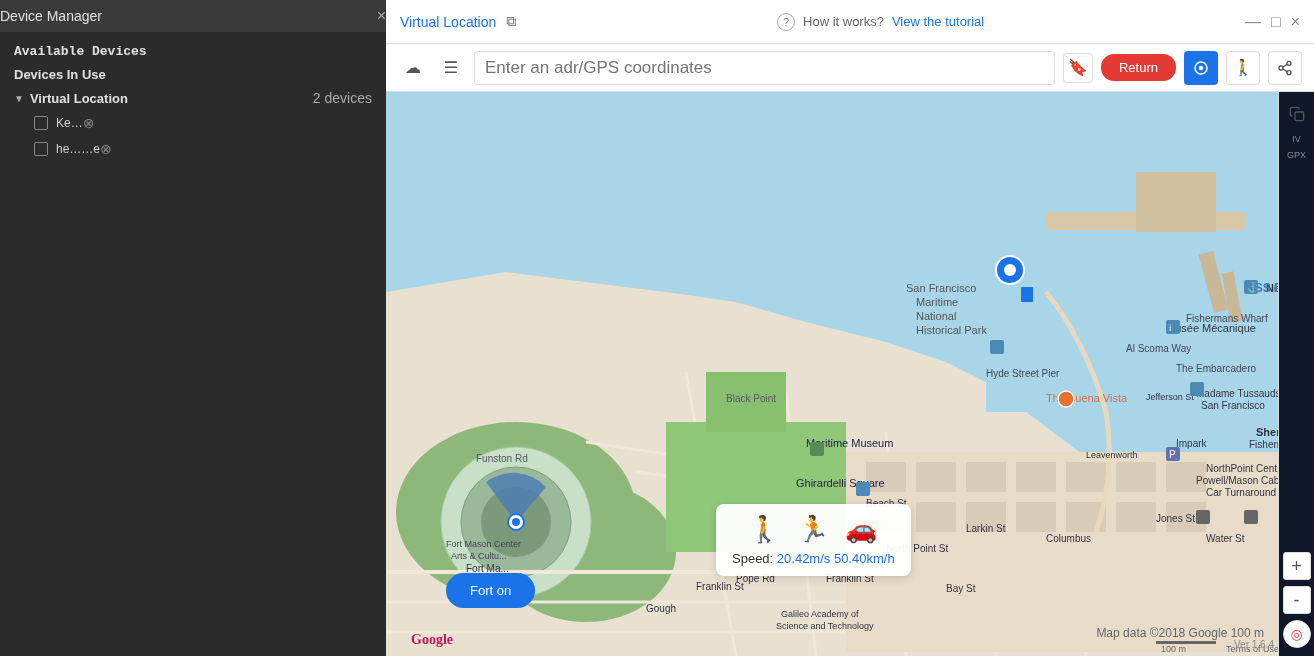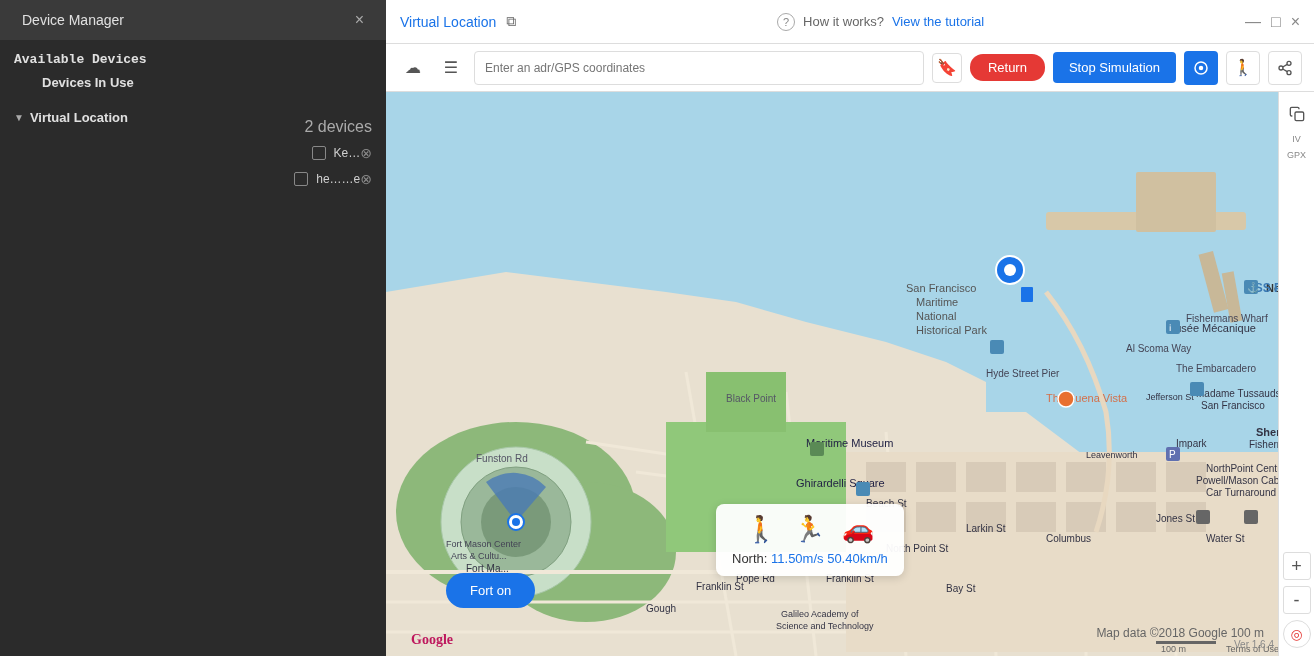--- a/index.html
+++ b/index.html
@@ -9,25 +9,25 @@
     .left-panel {
       width: 386px;
       height: 656px;
       background: #2b2b2b;
       display: flex;
       flex-direction: column;
       flex-shrink: 0;
     }
     .left-header {
       background: #3a3a3a;
-      padding: 10px 22px;
+      padding: 10px 0;
       display: flex;
       align-items: center;
       justify-content: space-between;
-      height: 40px;
+      height: 32px;
     }
     .left-header-title {
       color: #e0e0e0;
       font-size: 14px;
       font-weight: 500;
     }
     .close-btn {
       color: #aaa;
       font-size: 16px;
       cursor: pointer;
@@ -43,21 +43,20 @@
       font-family: Liberation Mono, monospace;
     }
     .devices-in-use-section {
       flex: 1;
     }
     .devices-in-use-header {
       color: #e0e0e0;
       font-size: 13px;
       font-weight: 600;
       padding: 0 14px 8px;
-      margin-left: 28px;
     }
     .virtual-location-group {
       padding: 0 14px;
     }
     .vl-header {
       display: flex;
       align-items: center;
       justify-content: space-between;
       margin-bottom: 6px;
     }
@@ -70,27 +69,26 @@
       color: #aaa;
       font-size: 10px;
     }
     .vl-label {
       color: #e0e0e0;
       font-size: 13px;
       font-weight: 600;
     }
     .vl-count {
       color: #aaa;
-      font-size: 16px;
-      margin-top: 20px;
+      font-size: 14px;
     }
     .device-item {
       display: flex;
       align-items: center;
-      justify-content: flex-end;
+      justify-content: flex-start;
       padding: 4px 0 4px 20px;
       margin-bottom: 4px;
     }
     .device-item-left {
       display: flex;
       align-items: center;
       gap: 8px;
     }
     .device-checkbox {
       width: 14px;
@@ -220,21 +218,21 @@
       height: 34px;
       border: 1px solid #ddd;
       border-radius: 4px;
       display: flex;
       align-items: center;
       padding: 0 10px;
     }
     .search-input {
       border: none;
       outline: none;
-      font-size: 12px;
+      font-size: 17px;
       color: #000000;
       width: 100%;
       background: transparent;
     }
     .bookmark-btn {
       width: 30px;
       height: 30px;
       border: 1px solid #ddd;
       border-radius: 4px;
       display: flex;
@@ -309,21 +307,21 @@
       top: 0; left: 0;
     }
 
     
     .map-sidebar {
       position: absolute;
       right: 0;
       top: 0;
       bottom: 0;
       width: 36px;
-      background: #ffffff;
+      background: #0f172a;
       border-left: 1px solid #ddd;
       display: flex;
       flex-direction: column;
       align-items: center;
       padding: 8px 0;
       gap: 6px;
       z-index: 10;
     }
     .map-sidebar-btn {
       width: 28px;
@@ -527,21 +525,20 @@
   </div>
 
   <div class="toolbar">
     <button class="toolbar-icon-btn">☁</button>
     <button class="toolbar-icon-btn">☰</button>
     <div class="search-input-wrap">
       <input class="search-input" type="text" placeholder="Enter an adr/GPS coordinates" style="">
     </div>
     <button class="bookmark-btn">🔖</button>
     <button class="return-btn">Return</button>
-    <button class="stop-sim-btn">Stop Simulation</button>
     <button class="map-mode-btn">
       <svg width="18" height="18" viewBox="0 0 24 24" fill="white">
           <circle cx="12" cy="12" r="8" stroke="white" stroke-width="2" fill="none"></circle>
           <circle cx="12" cy="12" r="3" fill="white"></circle>
         </svg>
     </button>
     <button class="map-mode-btn2">🚶</button>
     <button class="map-mode-btn2">
       <svg width="16" height="16" viewBox="0 0 24 24" fill="none" stroke="#555" stroke-width="2">
           <circle cx="18" cy="5" r="3"></circle>
@@ -734,22 +731,22 @@
       <text x="840" y="560" font-size="9" fill="#666">Terms of Use</text>
     </svg>
 
     <div class="speed-overlay">
       <div class="speed-icons-row">
         <span class="speed-icon inactive">🚶</span>
         <span class="speed-icon active" style="color:#1a73e8;">🏃</span>
         <span class="speed-icon inactive" style="color:#aaa;">🚗</span>
       </div>
       <div class="speed-text">
-        <span>North:</span>
-        <span class="speed-link">11.50m/s 50.40km/h</span>
+        <span>Speed:</span>
+        <span class="speed-link">20.42m/s 50.40km/h</span>
       </div>
     </div>
 
     <button class="hold-on-btn">Fort on</button>
 
     <div class="google-logo">Google</div>
 
     <div class="map-attribution">Map data ©2018 Google  100 m</div>
 
     <div class="map-version">Ver 1.6.4</div>

